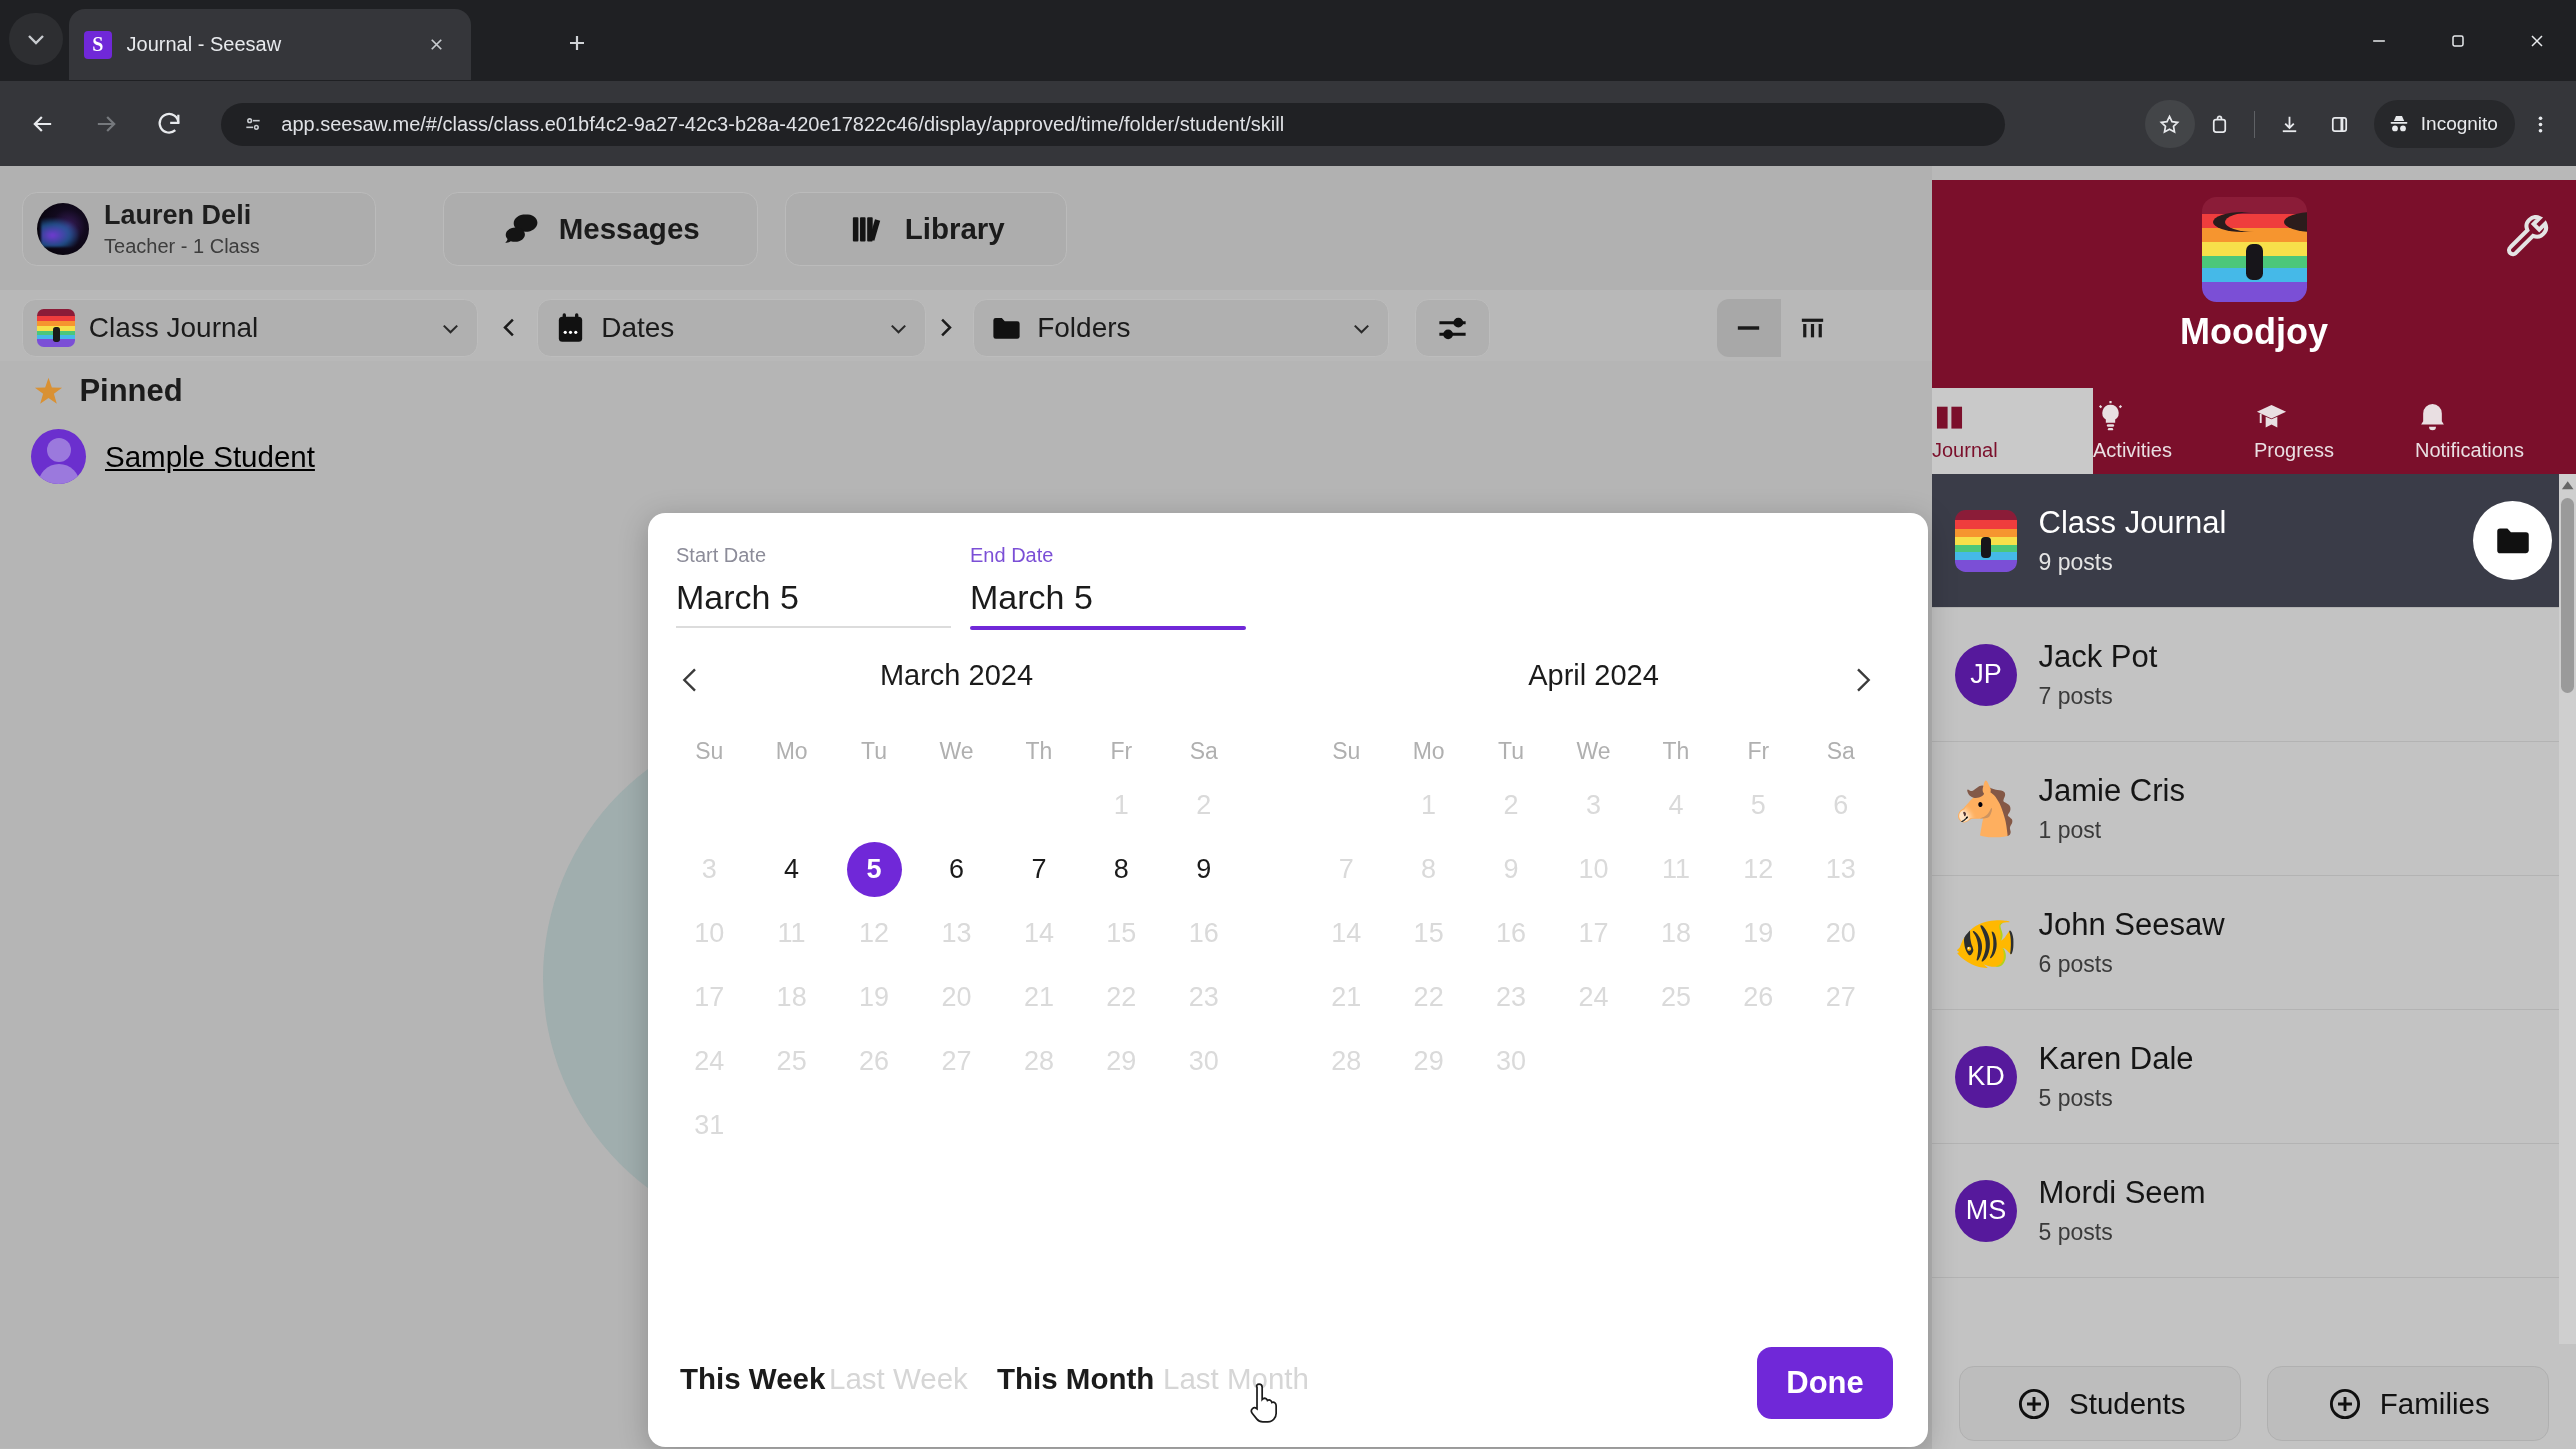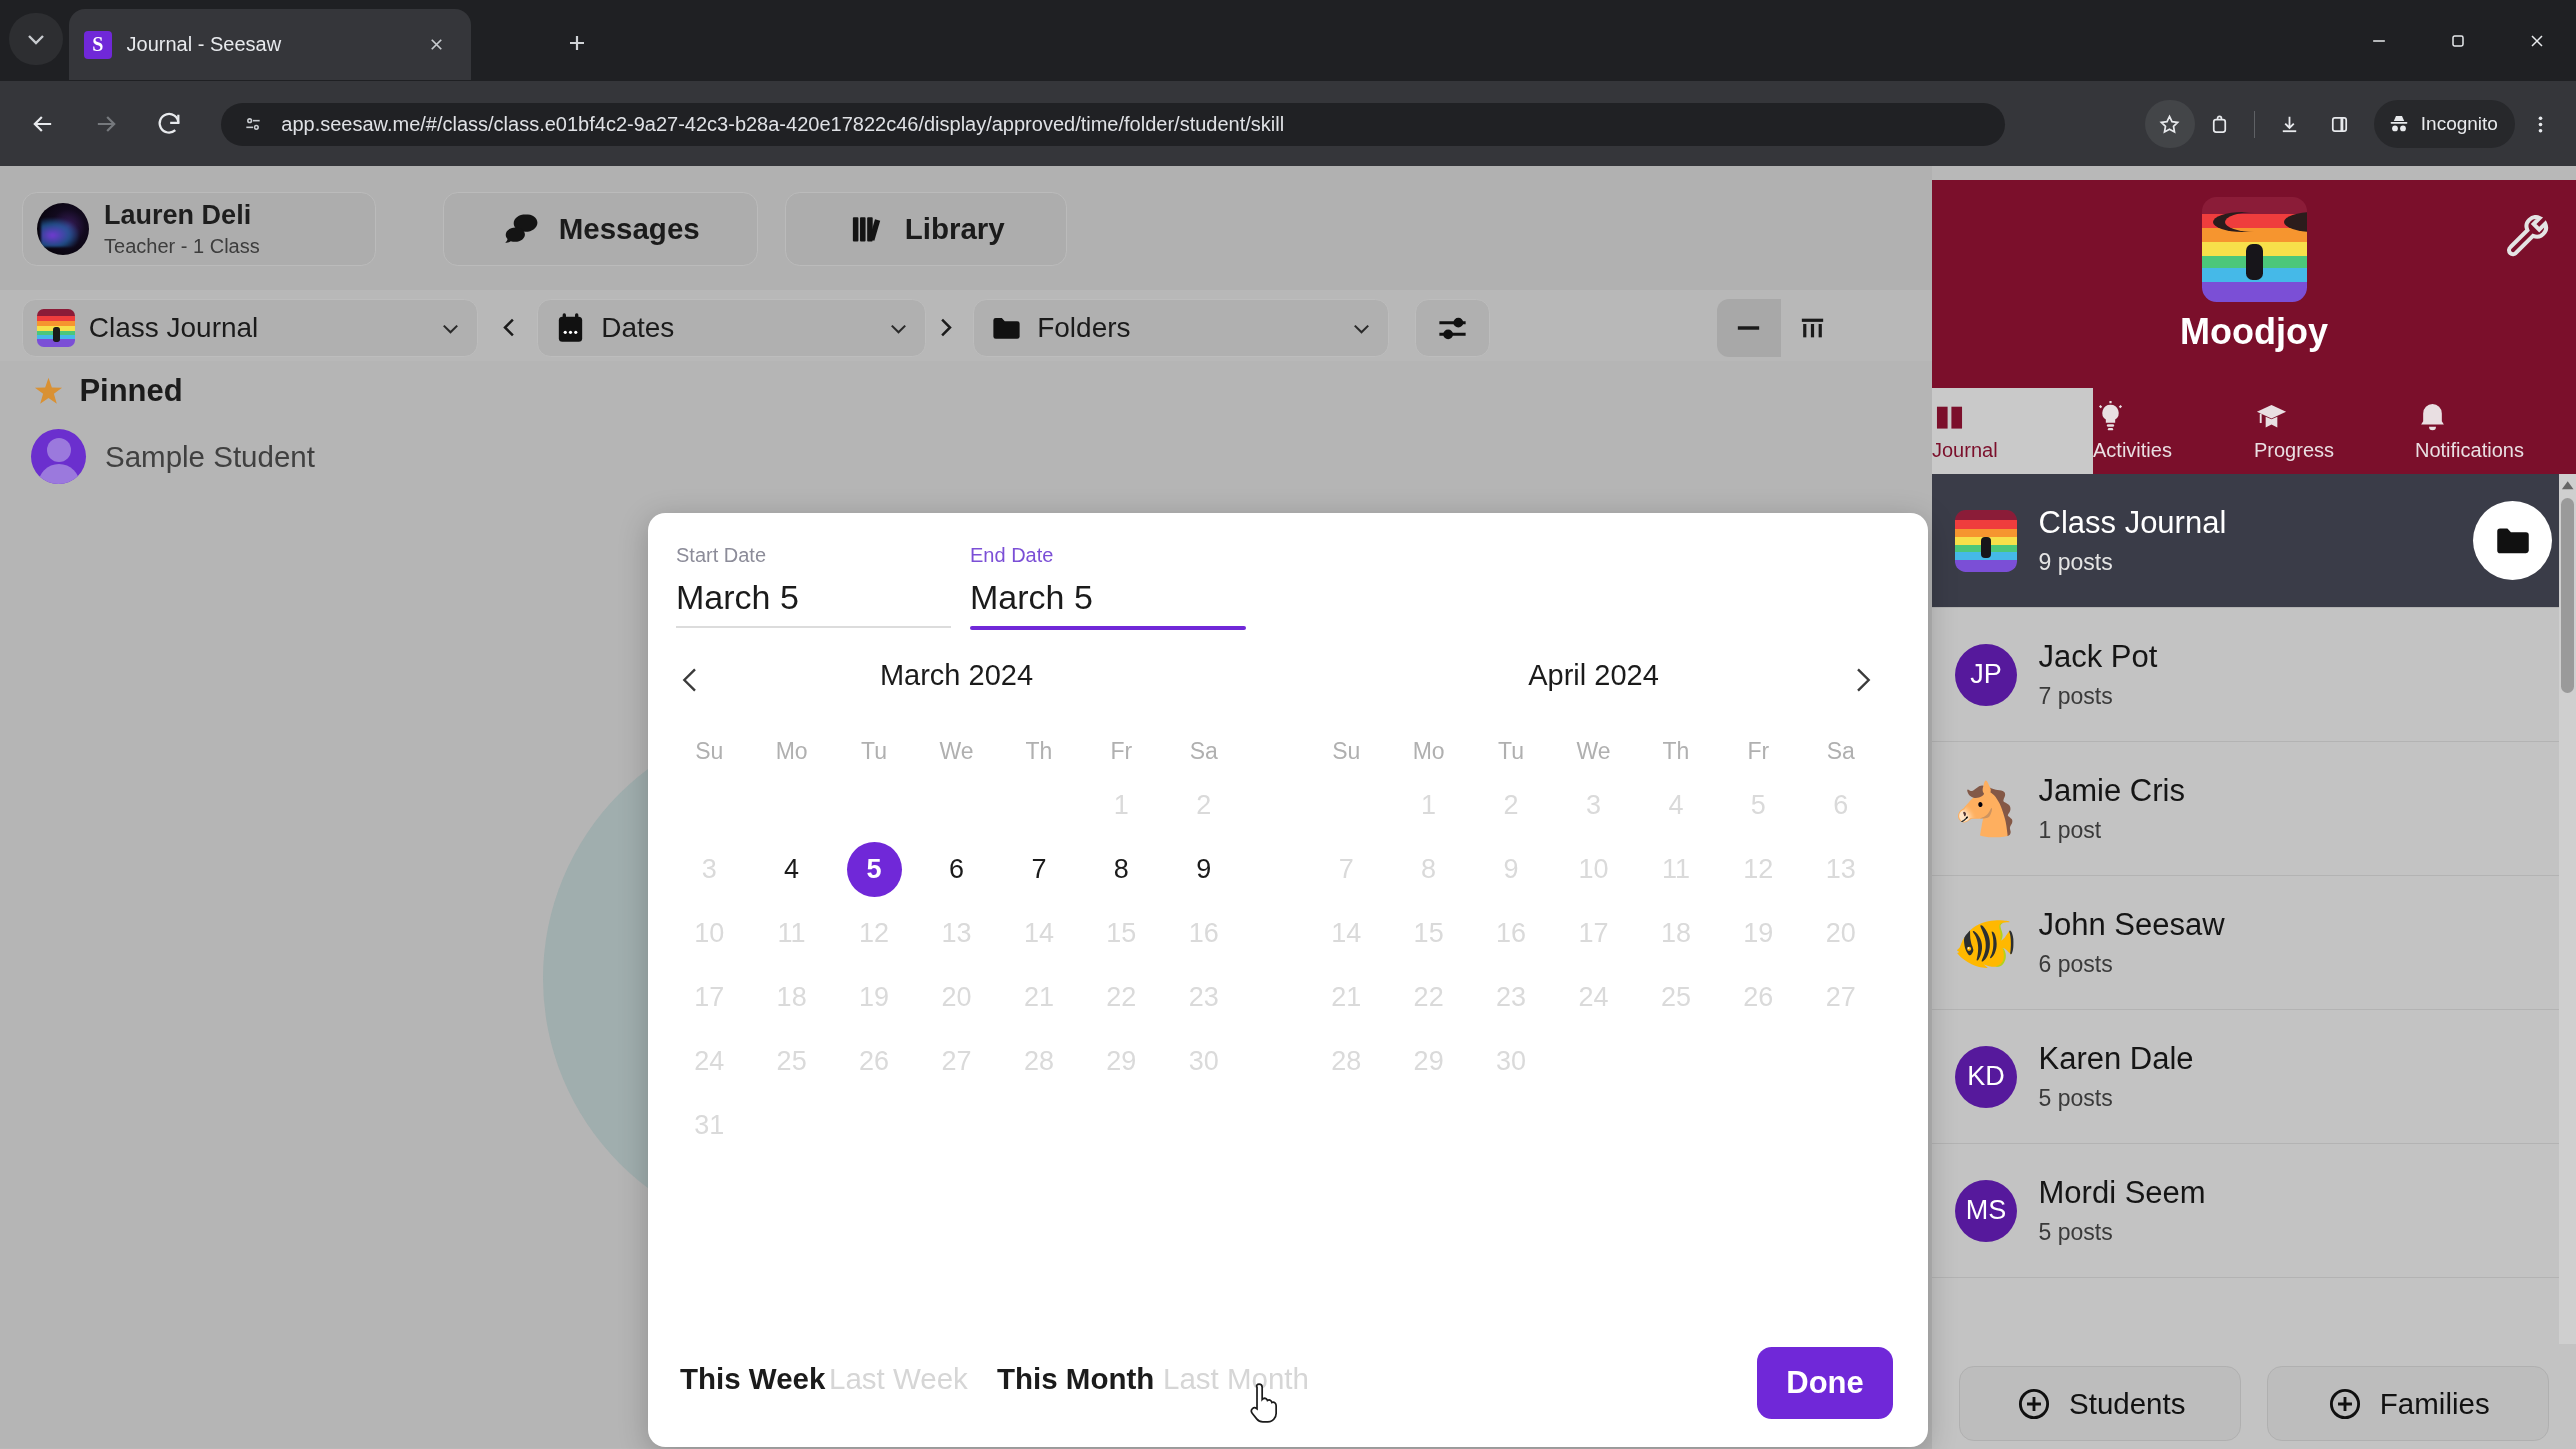--- a/index.html
+++ b/index.html
@@ -163,21 +163,21 @@
     width:55px; height:55px; border-radius:50%; background:#6b2fce; position:relative; overflow:hidden;
   }
   #student-avatar::before{
     content:""; position:absolute; left:50%; top:9.4px; width:24px; height:24px; margin-left:-12px;
     border-radius:50%; background:#9b79dd;
   }
   #student-avatar::after{
     content:""; position:absolute; left:50%; top:35px; width:42px; height:31px; margin-left:-21px;
     border-radius:21px 21px 0 0; background:#9b79dd;
   }
-  #student-name { font-size:29.5px; color:#404040; }
+  #student-name { font-size:29.5px; color:#000000;text-decoration:underline; }
 
   
   #post-art {
     position:absolute; left:543px; top:356px; width:523px; height:523px; border-radius:50%;
     background:#8ea8a8; opacity:.55;
   }
 
   
   #left-scrollbar { position:absolute; left:1882px; top:195px; width:50px; height:1087px; background:#b5b5b5; }
   #left-sb-down {

